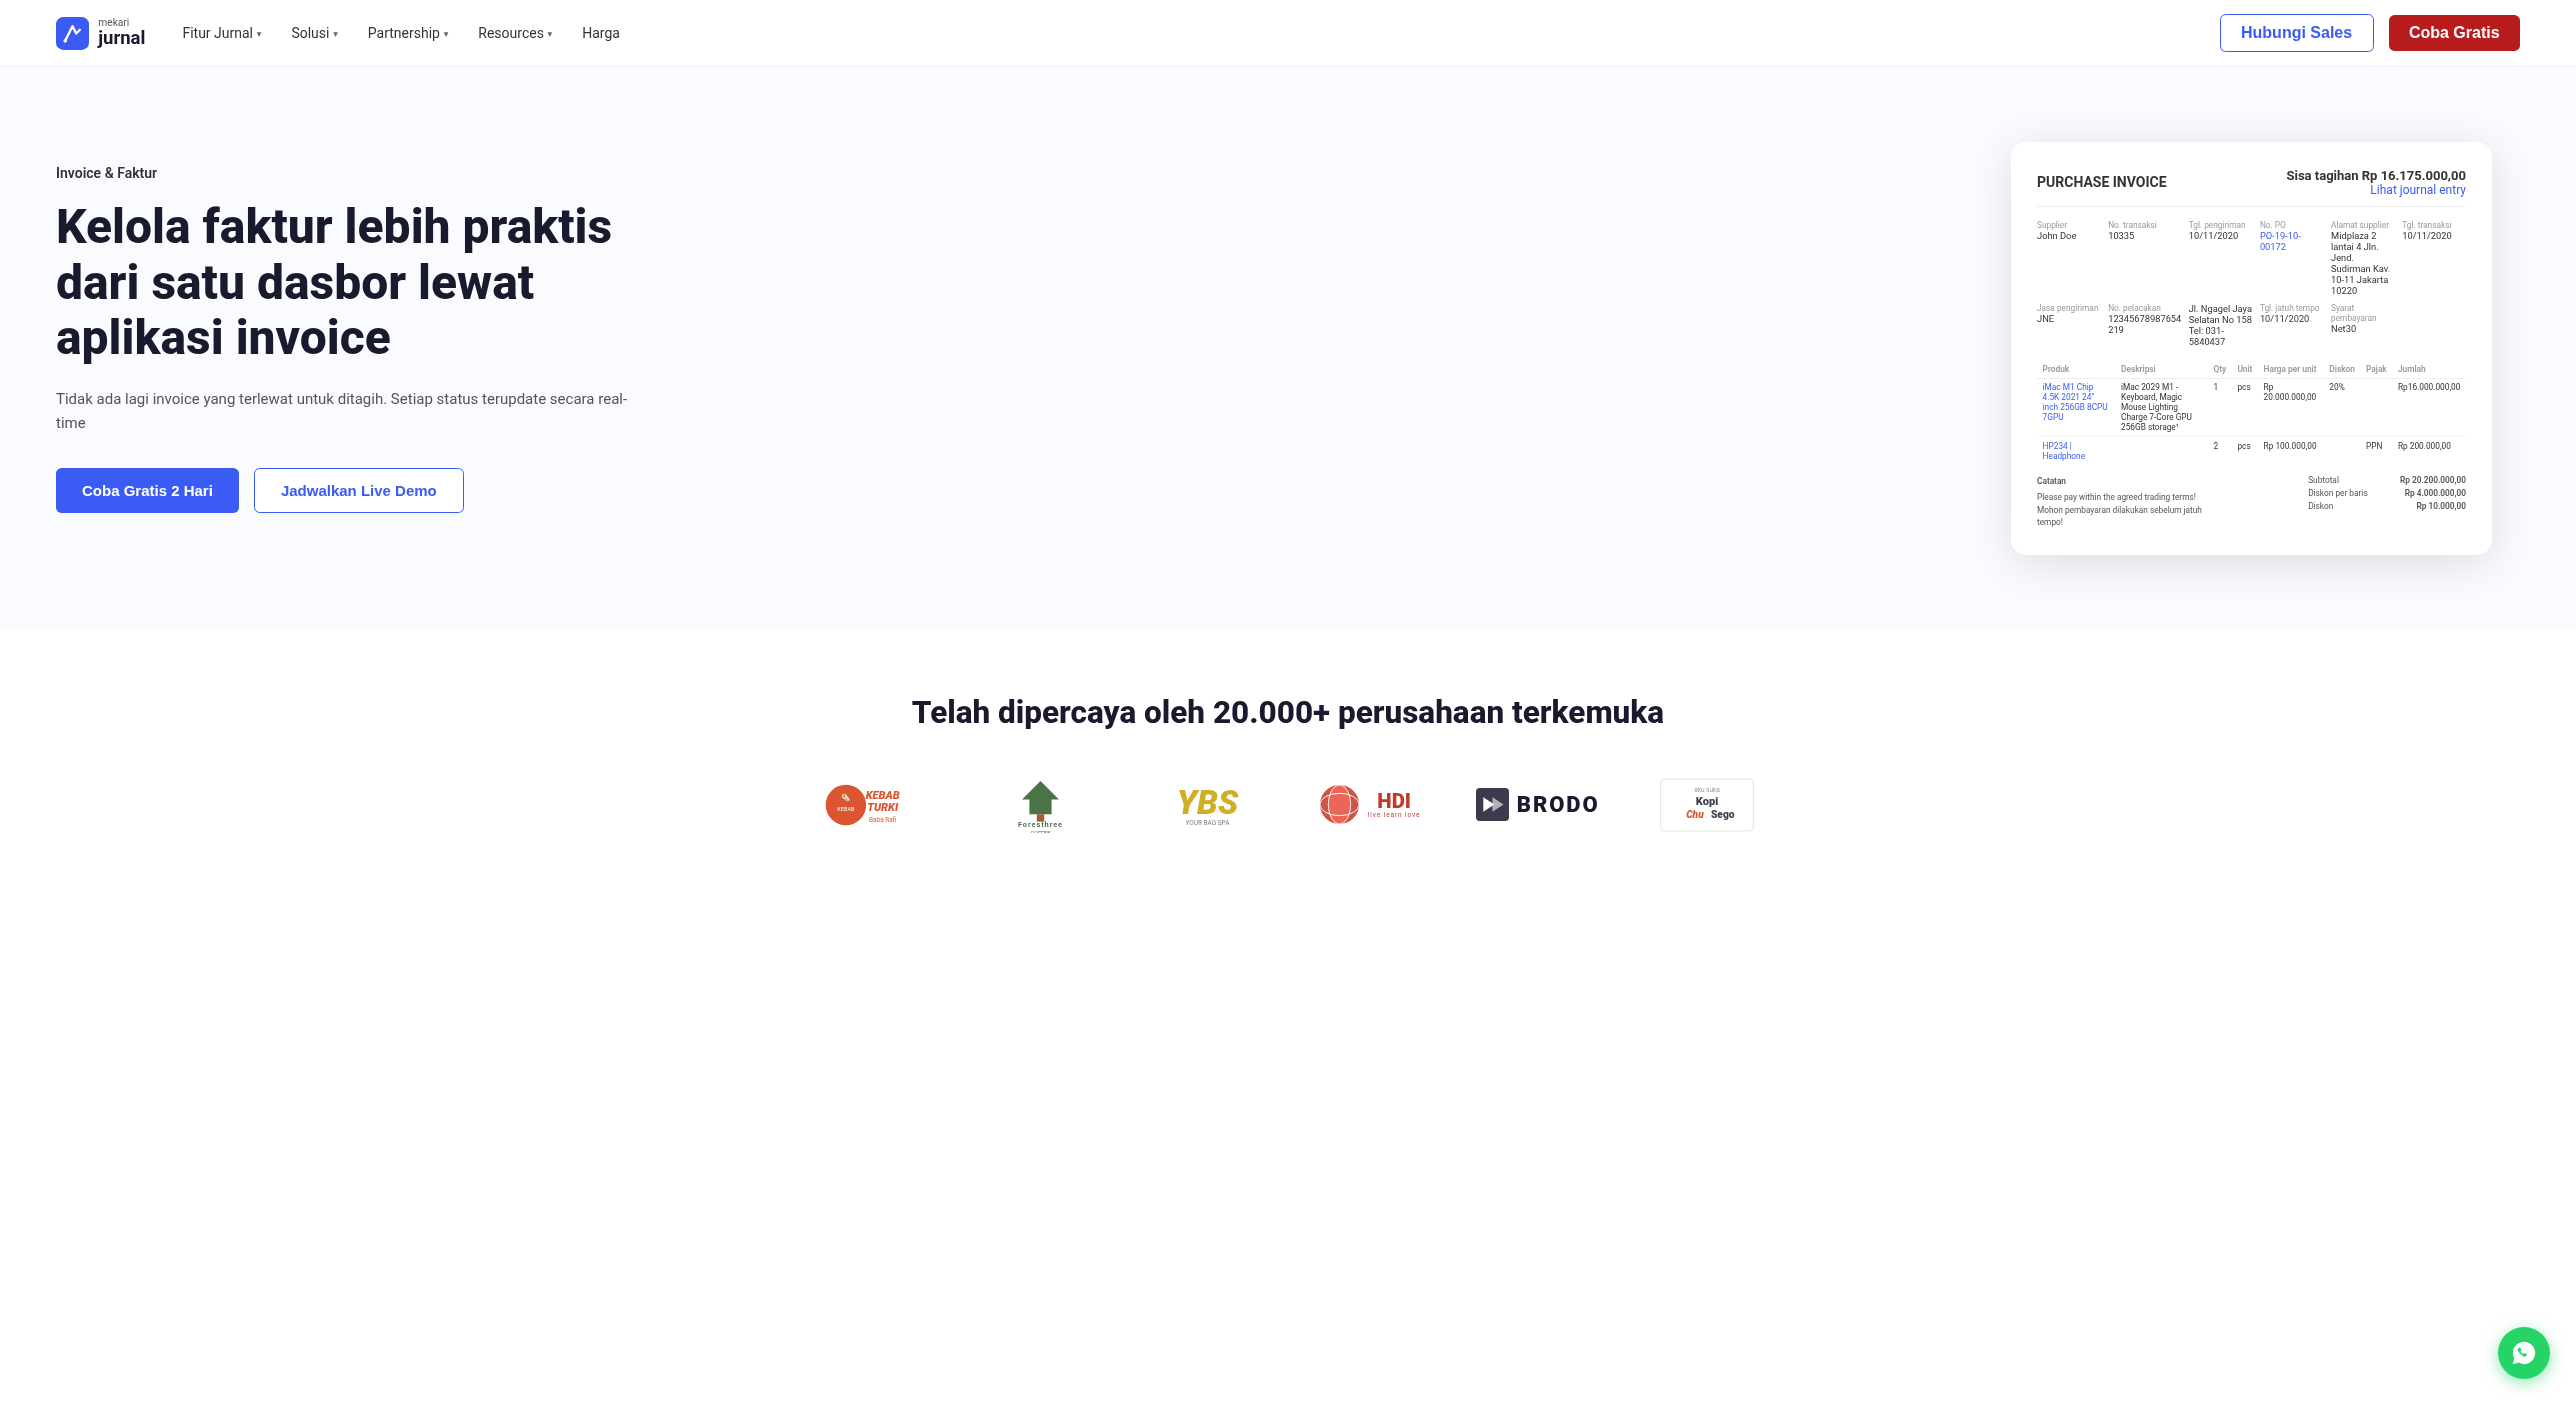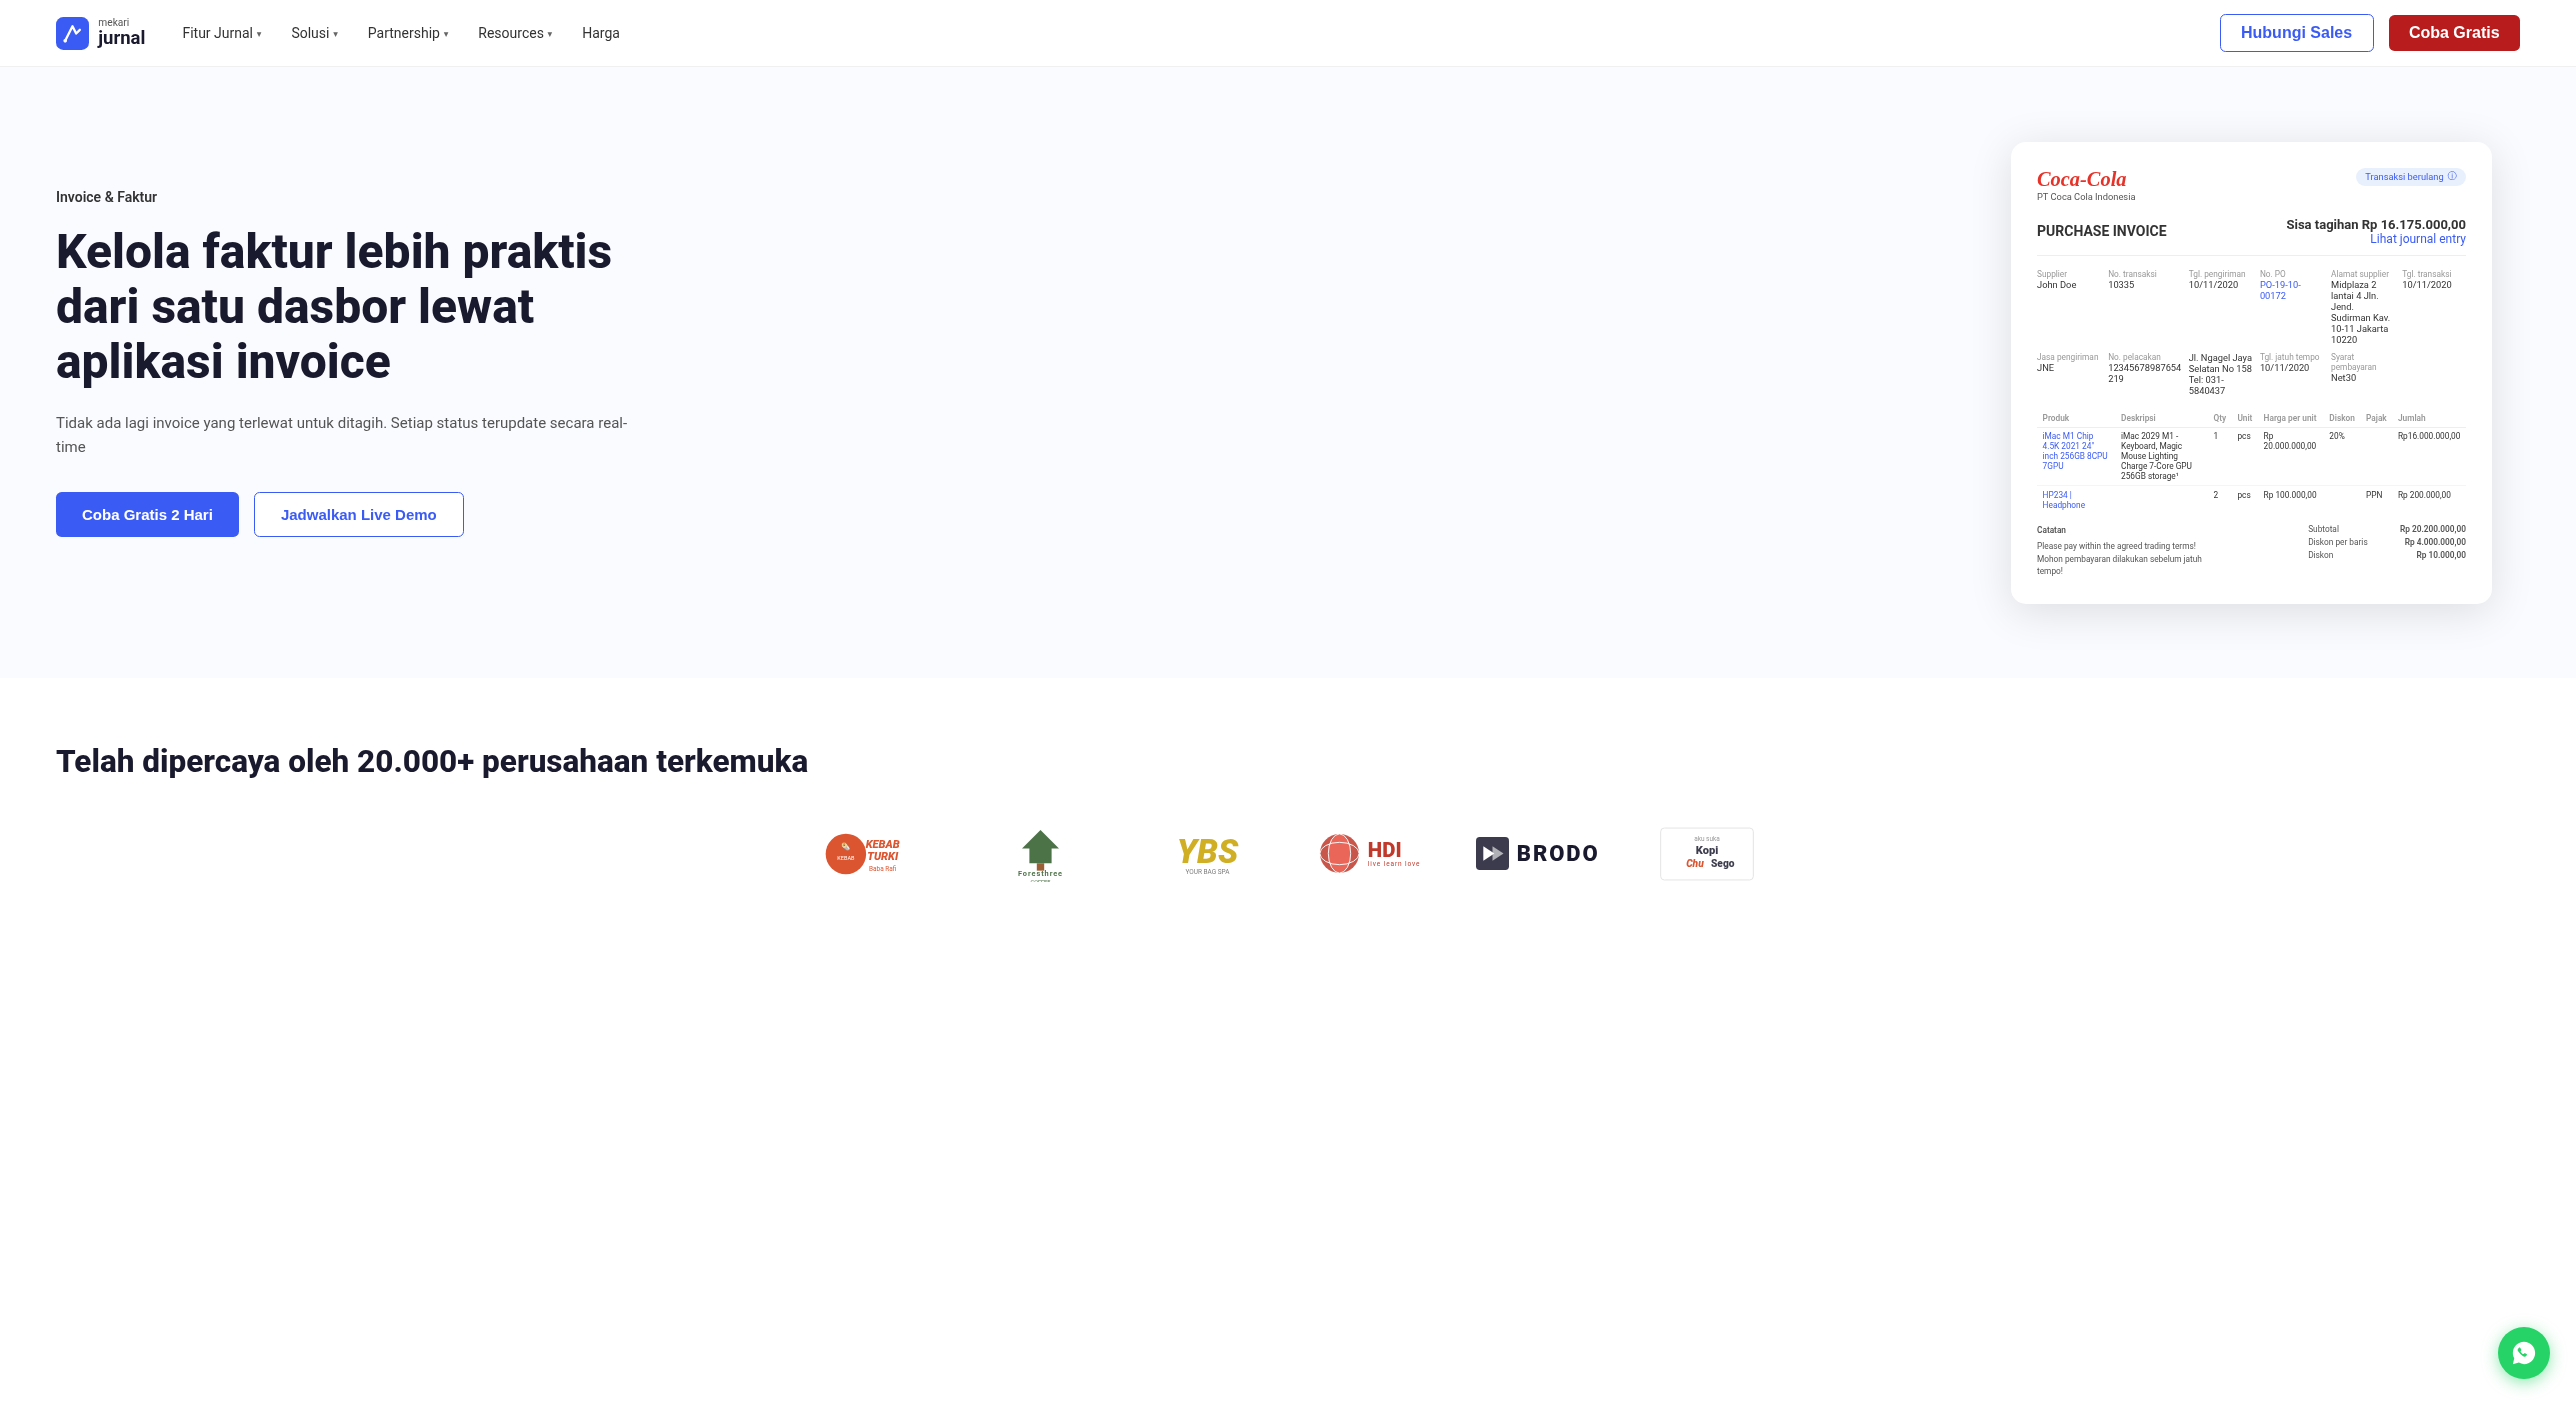--- a/index.html
+++ b/index.html
@@ -81,21 +81,21 @@
     .invoice-table td.blue { color: #3b5bf5; }
     .invoice-table tr:not(:last-child) td { border-bottom: 0.9px solid #f5f5f5; }
     .invoice-footer { display: flex; justify-content: space-between; margin-top: 9.3px; }
     .catatan { font-size: 8.3px; color: #555; max-width: 185px; line-height: 1.5; }
     .catatan-label { font-size: 8.3px; font-weight: 600; margin-bottom: 3.7px; }
     .totals { text-align: right; }
     .total-row { display: flex; justify-content: space-between; gap: 37px; font-size: 8.3px; color: #555; margin-bottom: 2.8px; }
     .total-row span:last-child { font-weight: 600; }
 
     
-    .trusted { padding: 65px 56px; text-align: left; background: #fff; }
+    .trusted { padding: 65px 56px; text-align: center; background: #fff; }
     .trusted-title { font-size: 31.5px; font-weight: 800; color: #1a1a2e; margin-bottom: 46px; }
     .logos-row { display: flex; align-items: center; justify-content: center; gap: 56px; flex-wrap: wrap; }
     .brand-logo { display: flex; align-items: center; justify-content: center; }
     .brand-logo svg, .brand-logo .brand-text { opacity: 0.85; }
 
     
     .whatsapp-btn {
       position: fixed; bottom: 26px; right: 26px; width: 52px; height: 52px;
       background: #25d366; border-radius: 50%; display: flex; align-items: center; justify-content: center;
       cursor: pointer; box-shadow: 0 3.7px 15px rgba(37,211,102,0.5); z-index: 999;
@@ -152,30 +152,20 @@
     <h1 class="hero-title">Kelola faktur lebih praktis dari satu dasbor lewat aplikasi invoice</h1>
     <p class="hero-desc">Tidak ada lagi invoice yang terlewat untuk ditagih. Setiap status terupdate secara real-time</p>
     <div class="hero-btns">
       <button class="btn-hero-primary">Coba Gratis 2 Hari</button>
       <button class="btn-hero-outline">Jadwalkan Live Demo</button>
     </div>
   </div>
 
   <div class="hero-right">
     <div class="invoice-wrapper">
-      <div class="invoice-header">
-        <div class="coca-cola-logo">
-          <span class="coca-cola-text">Coca-Cola</span>
-          <span class="coca-cola-sub">PT Coca Cola Indonesia</span>
-        </div>
-        <div class="transaksi-badge">
-          <span>Transaksi berulang</span>
-          <span style="font-size:9.3px;">ⓘ</span>
-        </div>
-      </div>
 
       <div class="invoice-title-row">
         <span class="purchase-invoice">PURCHASE INVOICE</span>
         <div class="sisa-tagihan">
           <div class="sisa-tagihan-val">Sisa tagihan Rp 16.175.000,00</div>
           <div class="lihat-journal">Lihat journal entry</div>
         </div>
       </div>
 
       <div class="invoice-info-grid">

